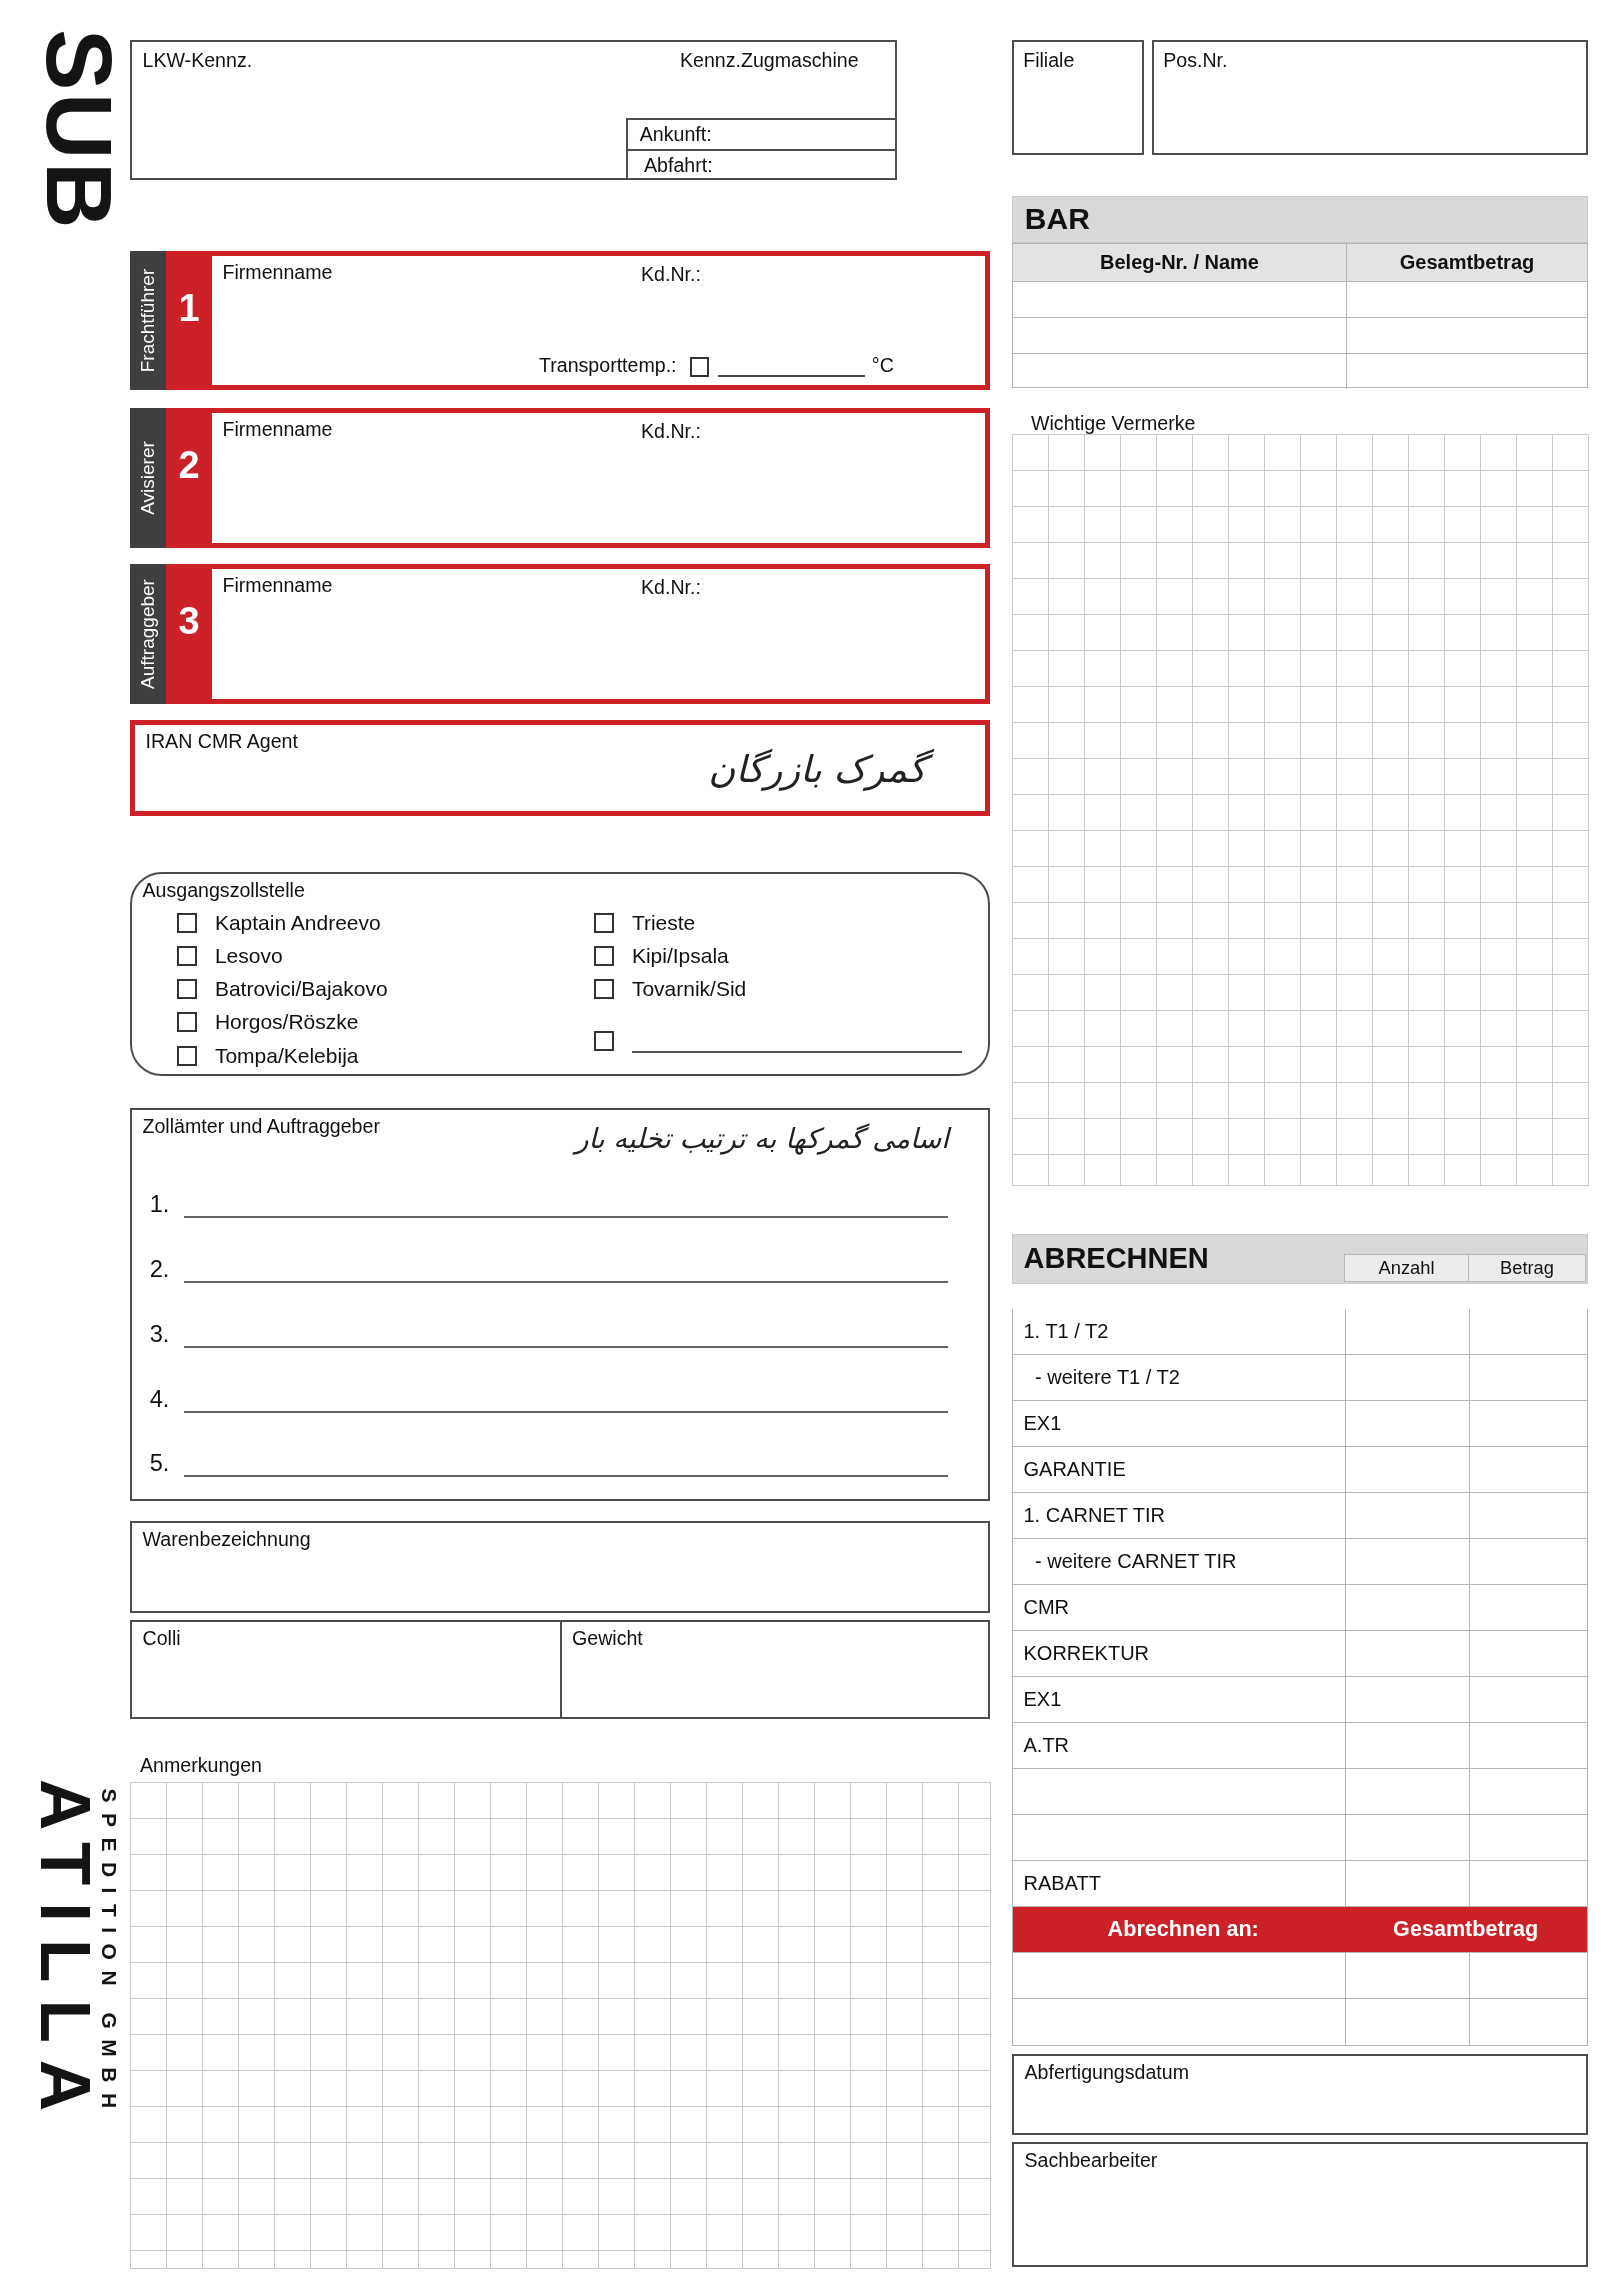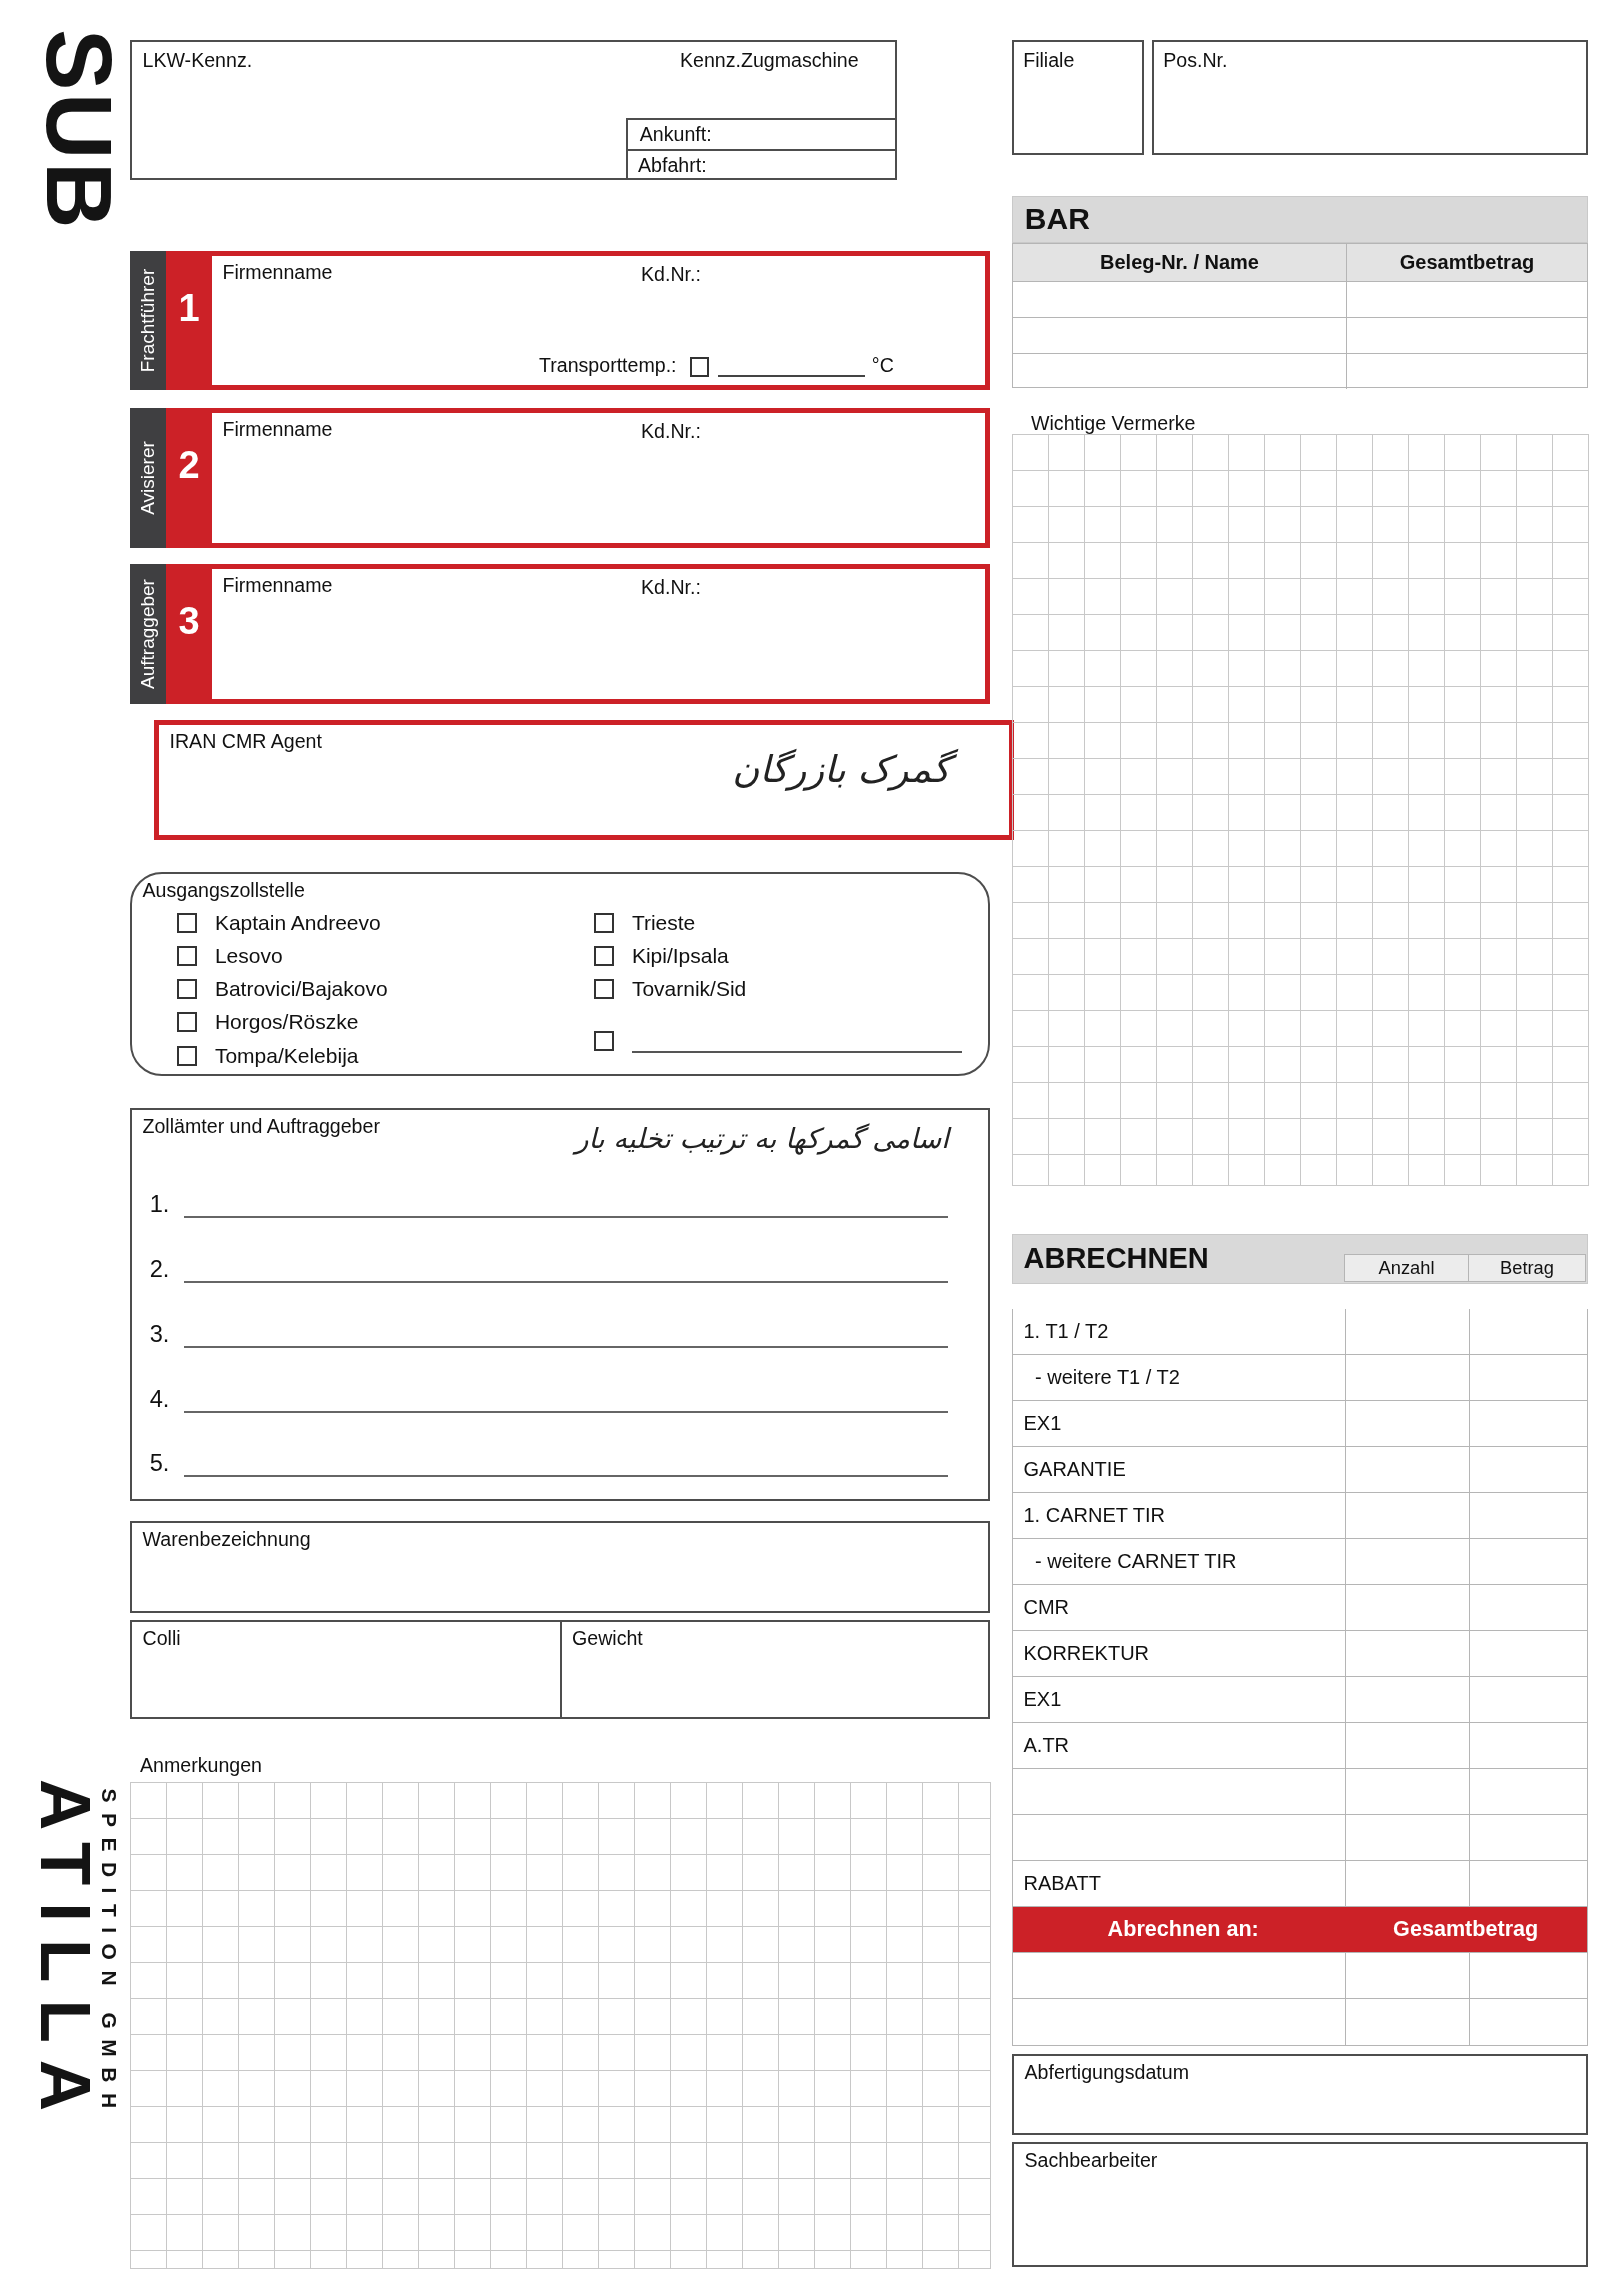--- a/index.html
+++ b/index.html
@@ -66,21 +66,21 @@
   </div>
 
   <div class="abs box" style="left:130px;top:40px;width:767px;height:140px;">
     <span class="abs lbl" style="left:10.5px;top:6.5px;">LKW-Kennz.</span>
     <span class="abs lbl" style="left:508px;top:6.5px;margin-left:40px;">Kennz.Zugmaschine</span>
     <div class="abs" style="left:494px;top:76px;right:0;bottom:0;border-left:2px solid #4d4d4d;border-top:2px solid #4d4d4d;">
       <div style="height:29.4px;border-bottom:2px solid #4d4d4d;">
         <span class="lbl" style="margin-left:11.8px;line-height:29.4px;display:inline-block;">Ankunft:</span>
       </div>
       <div style="height:29.4px;">
-        <span class="lbl" style="margin-left:10px;line-height:29.4px;display:inline-block;">Abfahrt:</span>
+        <span class="lbl" style="margin-left:16px;line-height:29.4px;display:inline-block;">Abfahrt:</span>
       </div>
     </div>
   </div>
 
   <div class="abs box" style="left:1012px;top:40px;width:132px;height:115px;">
     <span class="abs lbl" style="left:9.2px;top:6.5px;">Filiale</span>
   </div>
   <div class="abs box" style="left:1152px;top:40px;width:436px;height:115px;">
     <span class="abs lbl" style="left:9.2px;top:6.5px;">Pos.Nr.</span>
   </div>
@@ -137,21 +137,21 @@
     <div class="abs rot-ccw striptext" style="left:0;top:140px;width:140px;height:36px;">Auftraggeber</div>
   </div>
   <div class="abs redframe" style="left:166px;top:564px;width:824px;height:140px;">
     <div class="partynum">3</div>
     <div class="innerwhite">
       <span class="abs lbl" style="left:10.5px;top:5.2px;">Firmenname</span>
       <span class="abs lbl" style="left:429px;top:6.5px;">Kd.Nr.:</span>
     </div>
   </div>
 
-  <div class="abs" style="left:130px;top:720px;width:860px;height:120px;border:5.9px solid #cc2127;background:#fff;box-sizing:border-box;margin-left:24px;">
+  <div class="abs" style="left:130px;top:720px;width:860px;height:96px;border:5.9px solid #cc2127;background:#fff;box-sizing:border-box;">
     <span class="abs lbl" style="left:10.5px;top:5.2px;">IRAN CMR Agent</span>
     <span class="abs handwriting" style="right:59px;top:23px;font-size:37px;">گمرک بازرگان</span>
   </div>
 
   <span class="abs lbl" style="left:1031px;top:412px;">Wichtige Vermerke</span>
   <div class="abs grid" style="left:1012px;top:434px;width:577px;height:752px;"></div>
 
   <div class="abs box" style="left:130px;top:872px;width:860px;height:204px;border-radius:32px;">
     <span class="abs lbl" style="left:10.5px;top:5.2px;">Ausgangszollstelle</span>
   </div>

